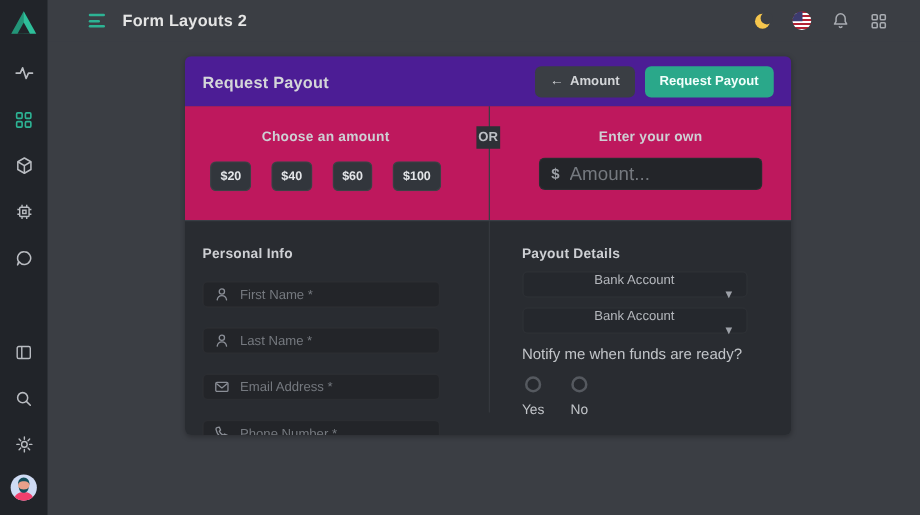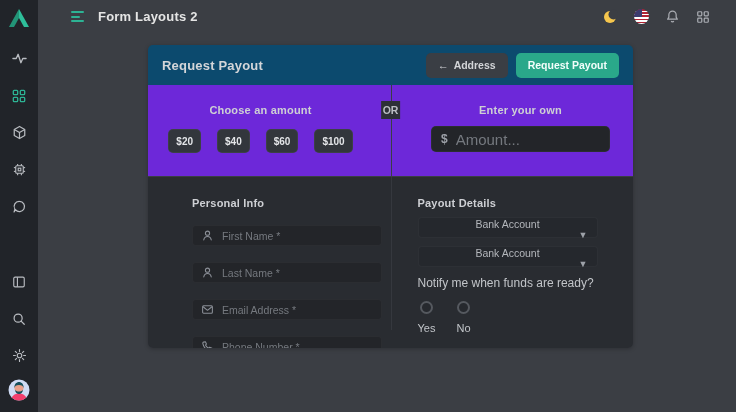--- a/index.html
+++ b/index.html
@@ -30,48 +30,48 @@
   .top-icon { width:18px; height:18px; display:flex; align-items:center; justify-content:center; cursor:pointer; color:#a9acb2; }
   .flag { width:15px; height:15px; border-radius:50%; overflow:hidden; position:relative;
           background:repeating-linear-gradient(#b22234 0 1.6px,#ffffff 1.6px 3.2px); }
   .flag::before { content:""; position:absolute; left:0; top:0; width:8px; height:8px; background:#3c3b6e; }
 
   
   .content { position:absolute; left:38px; top:33px; right:0; bottom:0; background:#3b3e44; }
   .card { position:absolute; left:110px; top:12px; width:485px; height:303px; border-radius:5px; overflow:hidden;
           box-shadow:0 1px 4px rgba(0,0,0,.25); }
 
-  .card-head { height:40px; background:#0c4a6e; display:flex; align-items:center; padding:0 14px; }
+  .card-head { height:40px; background:#4c1d95; display:flex; align-items:center; padding:0 14px; }
   .card-title { font-size:13px; font-weight:bold; color:#d4d6d9; letter-spacing:.2px; }
   .head-actions { margin-left:auto; display:flex; gap:8px; }
   .btn { border:none; border-radius:5px; font-family:inherit; font-size:10.5px; font-weight:bold;
          display:flex; align-items:center; gap:5px; cursor:pointer; padding:0 12px; height:25px; }
   .btn-cancel { background:#3a3e44; color:#d3d5d8; }
   .btn-cancel .arrow { font-size:11px; line-height:1; }
   .btn-submit { background:#2aa88a; color:#f2fefb; }
 
-  .amount-row { position:relative; height:91px; background:#6d28d9; display:flex;gap:35px; }
+  .amount-row { position:relative; height:91px; background:#be185d; display:flex;gap:35px; }
   .amount-col { width:50%; padding-top:19px; display:flex; flex-direction:column; align-items:center; }
   .sec-label { font-size:11px; font-weight:bold; color:#ced0d4; letter-spacing:.2px; }
   .presets { margin-top:13px; display:flex; gap:16px;align-items:flex-end; }
   .preset-btn { min-width:32px; height:24px; padding:0 7px; background:#32363c; border:1px solid rgba(255,255,255,.05);
                 border-radius:5px; color:#e3e5e8; font-family:inherit; font-size:10px; font-weight:bold; cursor:pointer; }
   .preset-btn.wide { min-width:36px; }
   .or-divider { position:absolute; left:50%; top:0; bottom:0; width:1px; background:#3a3e45; }
   .or-label { position:absolute; left:50%; top:16px; transform:translateX(-50%); background:#2d3036;
               padding:3px 2px; font-size:10.5px; font-weight:bold; color:#bcbfc4; }
   .amount-field { margin-top:10px; width:179px; height:26px; background:#232529; border:1px solid rgba(255,255,255,.04);
                   border-radius:5px; display:flex; align-items:center; padding:0 9px; gap:8px; }
   .cur { color:#9da1a8; font-size:12px; font-weight:bold; }
   .amount-field input { flex:1; background:transparent; border:none; outline:none; color:#c9ccd1;
                         font-family:inherit; font-size:15px; min-width:0; }
   .amount-field input::placeholder { color:#75797f; }
 
   .form-row { position:relative; height:172px; background:#292c31; border-top:1px solid #3a3e45; display:flex; }
-  .form-col { width:50%; padding:20px 0 0 44px; }
+  .form-col { width:50%; padding:20px 0 0 14px; }
   .form-col.right { padding-left:27px; }
   .col-divider { position:absolute; left:50%; top:0; bottom:18px; width:1px; background:#35383e; }
   .col-title { font-size:11px; font-weight:bold; color:#ced0d4; letter-spacing:.2px; }
 
   .field { width:190px; height:21px; background:#232529; border:1px solid rgba(255,255,255,.04); border-radius:4px;
            display:flex; align-items:center; gap:8px; padding:0 8px; margin-top:16px; }
   .field:first-of-type { margin-top:15px; }
   .field .f-icon { color:#8b8f97; display:flex; }
   .field input { flex:1; background:transparent; border:none; outline:none; color:#c9ccd1;
                  font-family:inherit; font-size:10.5px; min-width:0; }
@@ -219,21 +219,21 @@
   </header>
 
   <main class="content">
     <section class="card">
 
       <div class="card-head">
         <h2 class="card-title">Request Payout</h2>
         <div class="head-actions">
           <button class="btn btn-cancel">
             <span class="arrow">←</span>
-            <span>Address</span>
+            <span>Amount</span>
           </button>
           <button class="btn btn-submit">Request Payout</button>
         </div>
       </div>
 
       <div class="amount-row">
         <div class="amount-col">
           <div class="sec-label">Choose an amount</div>
           <div class="presets">
             <button class="preset-btn">$20</button>

